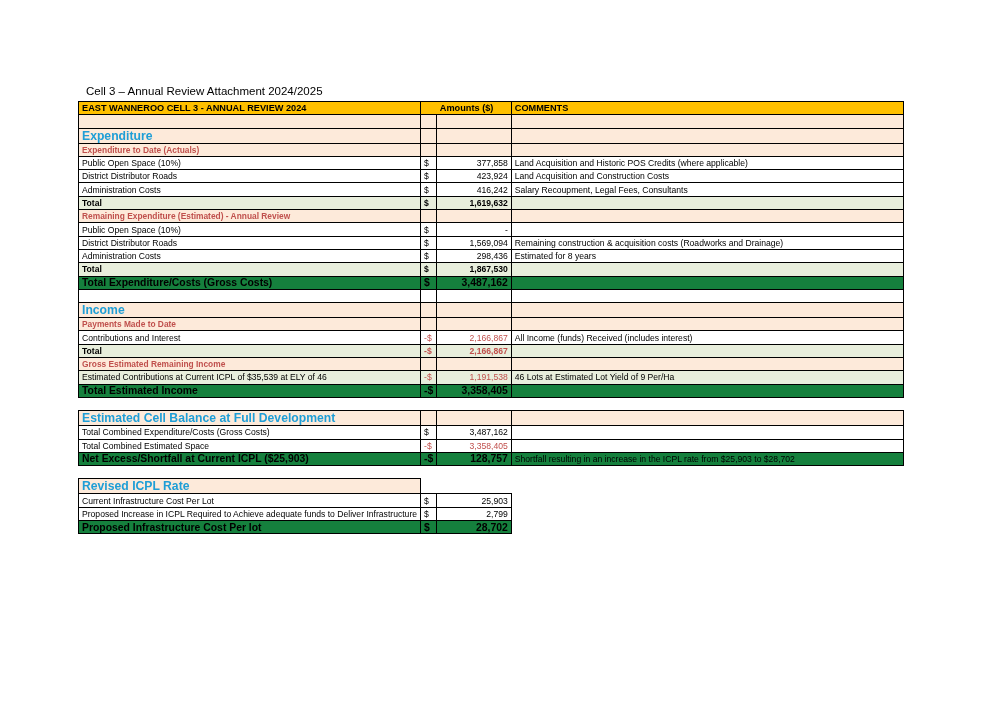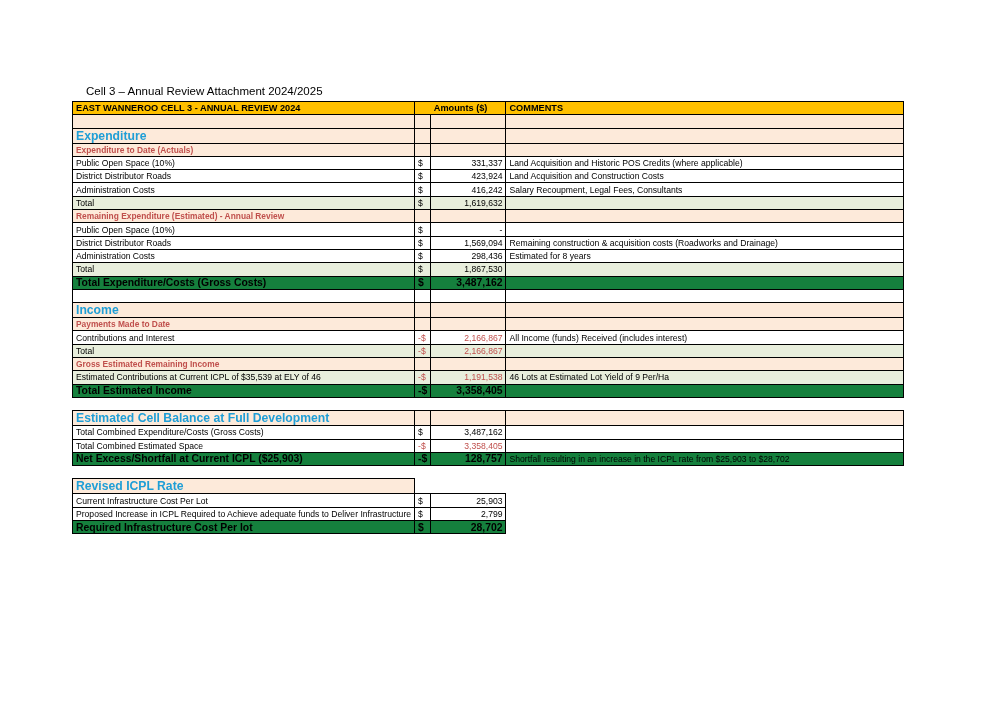--- a/index.html
+++ b/index.html
@@ -24,21 +24,21 @@
   .doc-title {
     position: absolute;
     left: 86px;
     top: 85px;
     font-size: 11.5px;
     color: #000;
     white-space: nowrap;
   }
   table.sheet {
     position: absolute;
-    left: 72px;
+    left: 78px;
     top: 101px;
     border-collapse: collapse;
     table-layout: fixed;
     font-size: 8.6px;
   }
   table.sheet td {
     padding: 0 3px;
     height: 13.3px;
     vertical-align: middle;
     overflow: hidden;
@@ -73,21 +73,21 @@
     color: #1f9ed6;
     font-weight: bold;
     font-size: 12.2px;
     height: 18px;
   }
   .sub-title {
     color: #c0504d;
     font-weight: bold;
     font-size: 8.4px;
   }
-  .bold { font-weight: normal; }
+  .bold { font-weight: bold; }
   .num { text-align: right; padding-right: 5px; }
   .cur { text-align: left; padding-left: 2px; }
   .red { color: #c0504d; }
   .big {
     font-weight: bold;
     font-size: 10.4px;
     height: 17px;
   }
   .spacer td { height: 12px; border: none; background: #ffffff; }
   .tiny { font-size: 8.6px; margin-left: 48px; }
@@ -133,21 +133,21 @@
       <tr>
         <td class="bg-cream sub-title bl br bb">Expenditure to Date (Actuals)</td>
         <td class="bg-cream br bb"></td>
         <td class="bg-cream br bb"></td>
         <td class="bg-cream br bb"></td>
       </tr>
 
       <tr>
         <td class="bl br bb">Public Open Space (10%)</td>
         <td class="cur br bb">$</td>
-        <td class="num br bb">331,337</td>
+        <td class="num br bb">377,858</td>
         <td class="br bb">Land Acquisition and Historic POS Credits (where applicable)</td>
       </tr>
       <tr>
         <td class="bl br bb">District Distributor Roads</td>
         <td class="cur br bb">$</td>
         <td class="num br bb">423,924</td>
         <td class="br bb">Land Acquisition and Construction Costs</td>
       </tr>
       <tr>
         <td class="bl br bb">Administration Costs</td>
@@ -316,21 +316,21 @@
       <tr>
         <td class="bl br bb">
             <span class="clip">Proposed Increase in ICPL Required to Achieve adequate funds to Deliver Infrastructure</span>
           </td>
         <td class="cur br bb">$</td>
         <td class="num br bb">2,799</td>
         <td class="bg-white"></td>
       </tr>
 
       <tr>
-        <td class="bg-amber big bl br bb">Required Infrastructure Cost Per lot</td>
+        <td class="bg-amber big bl br bb">Proposed Infrastructure Cost Per lot</td>
         <td class="bg-amber big cur br bb">$</td>
         <td class="bg-amber big num br bb">28,702</td>
         <td class="bg-white"></td>
       </tr>
     </tbody>
   </table>
 
 </div>
 
 </body></html>

